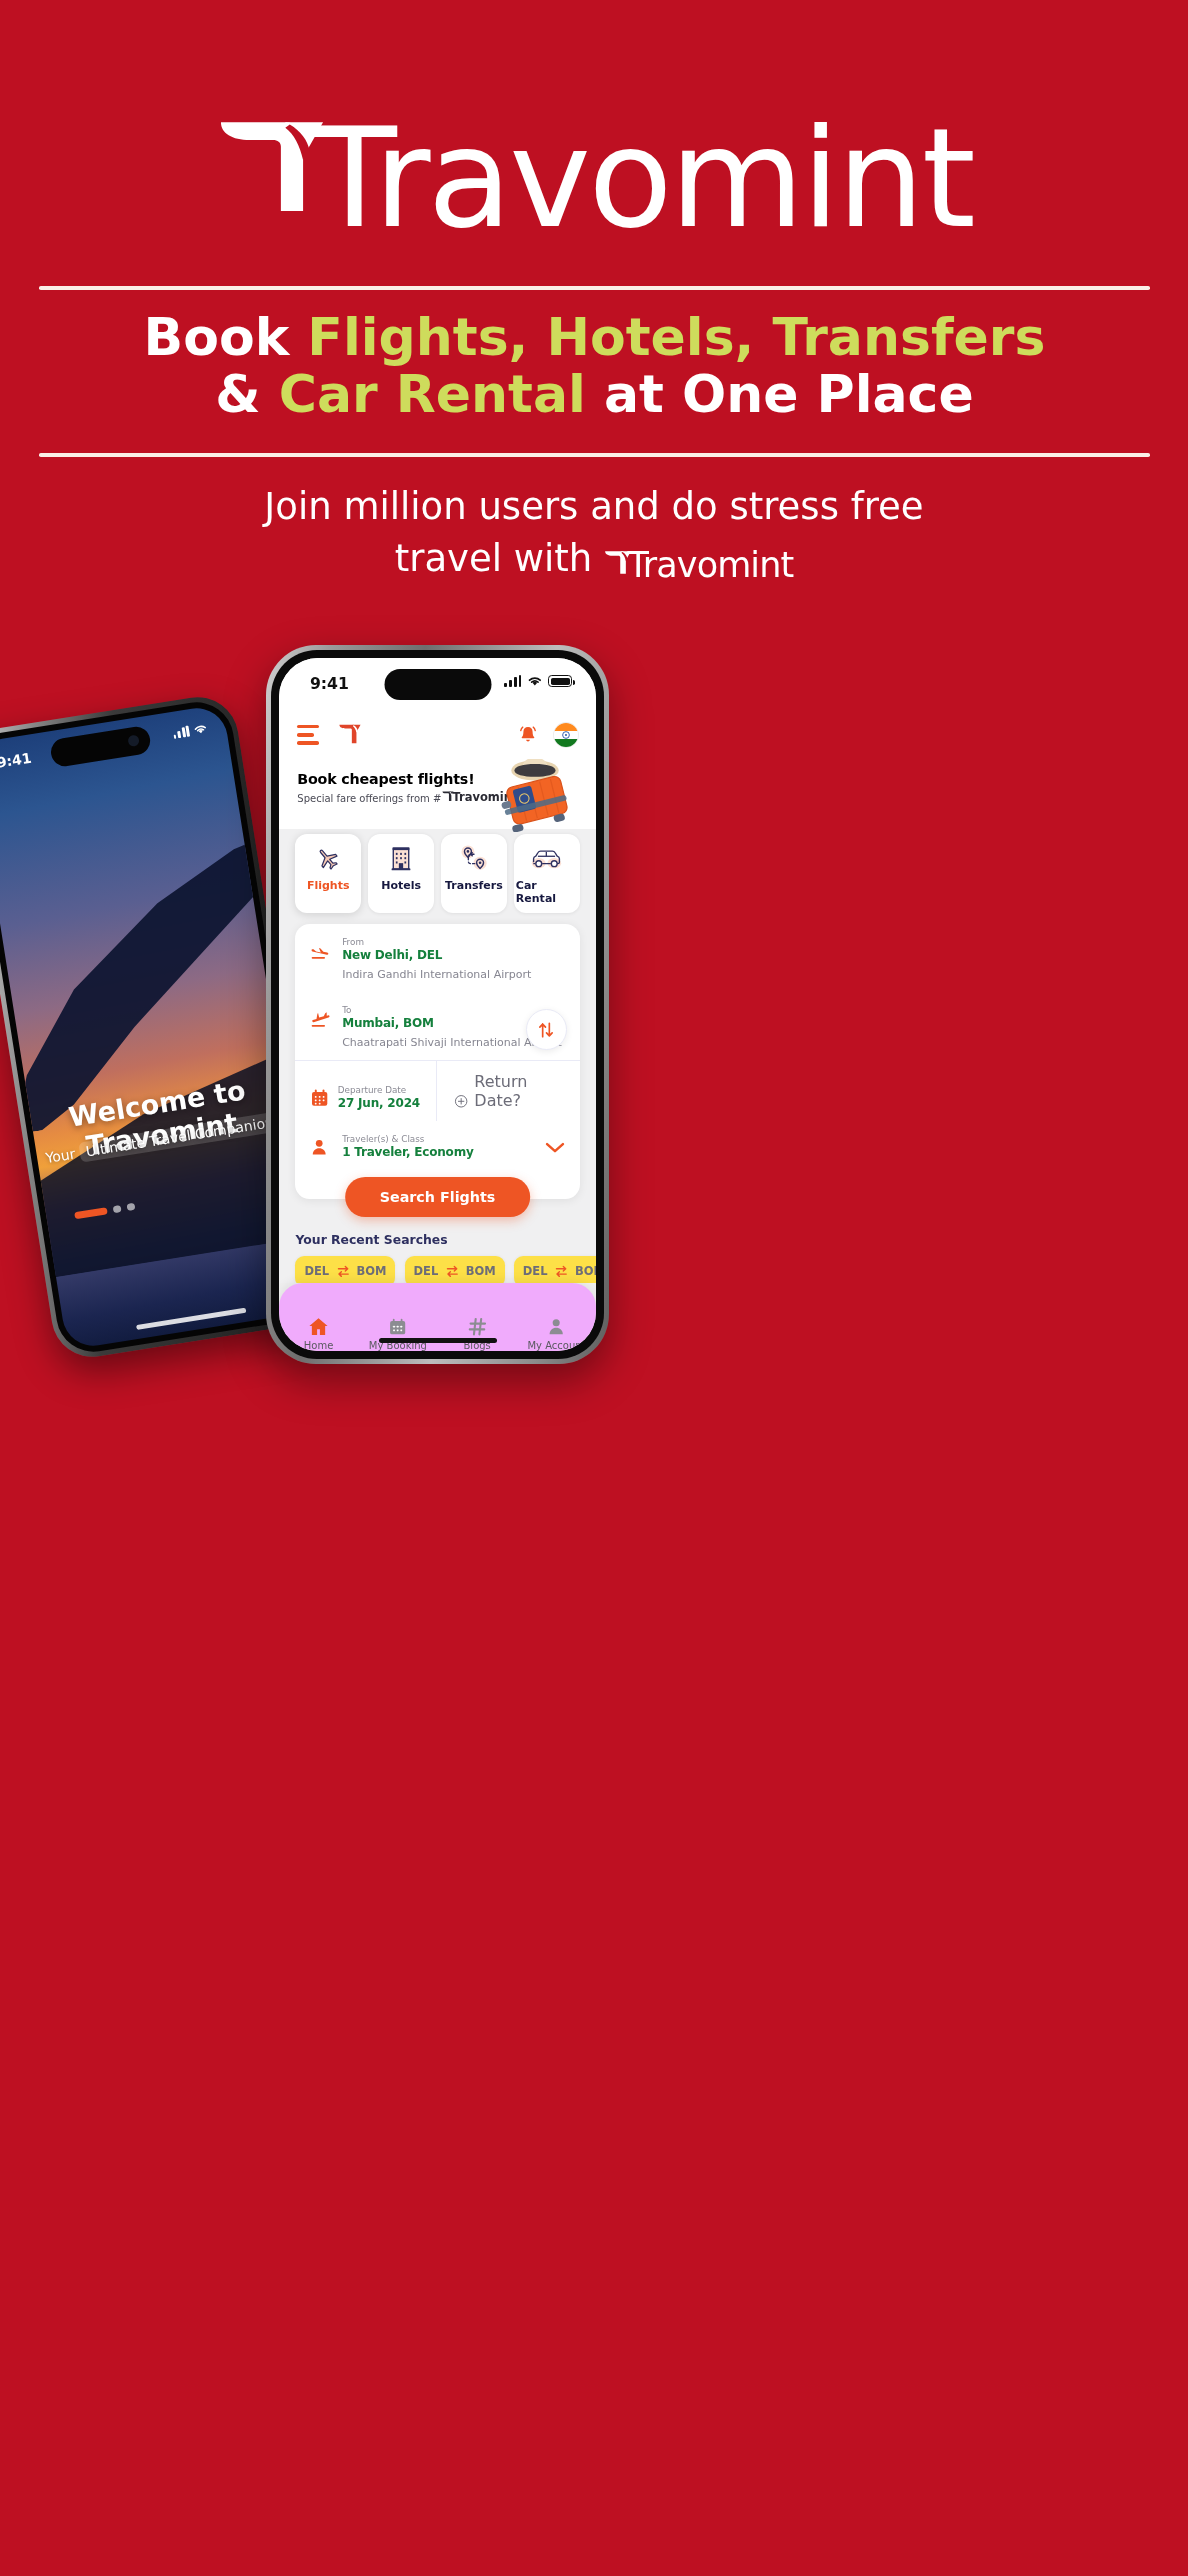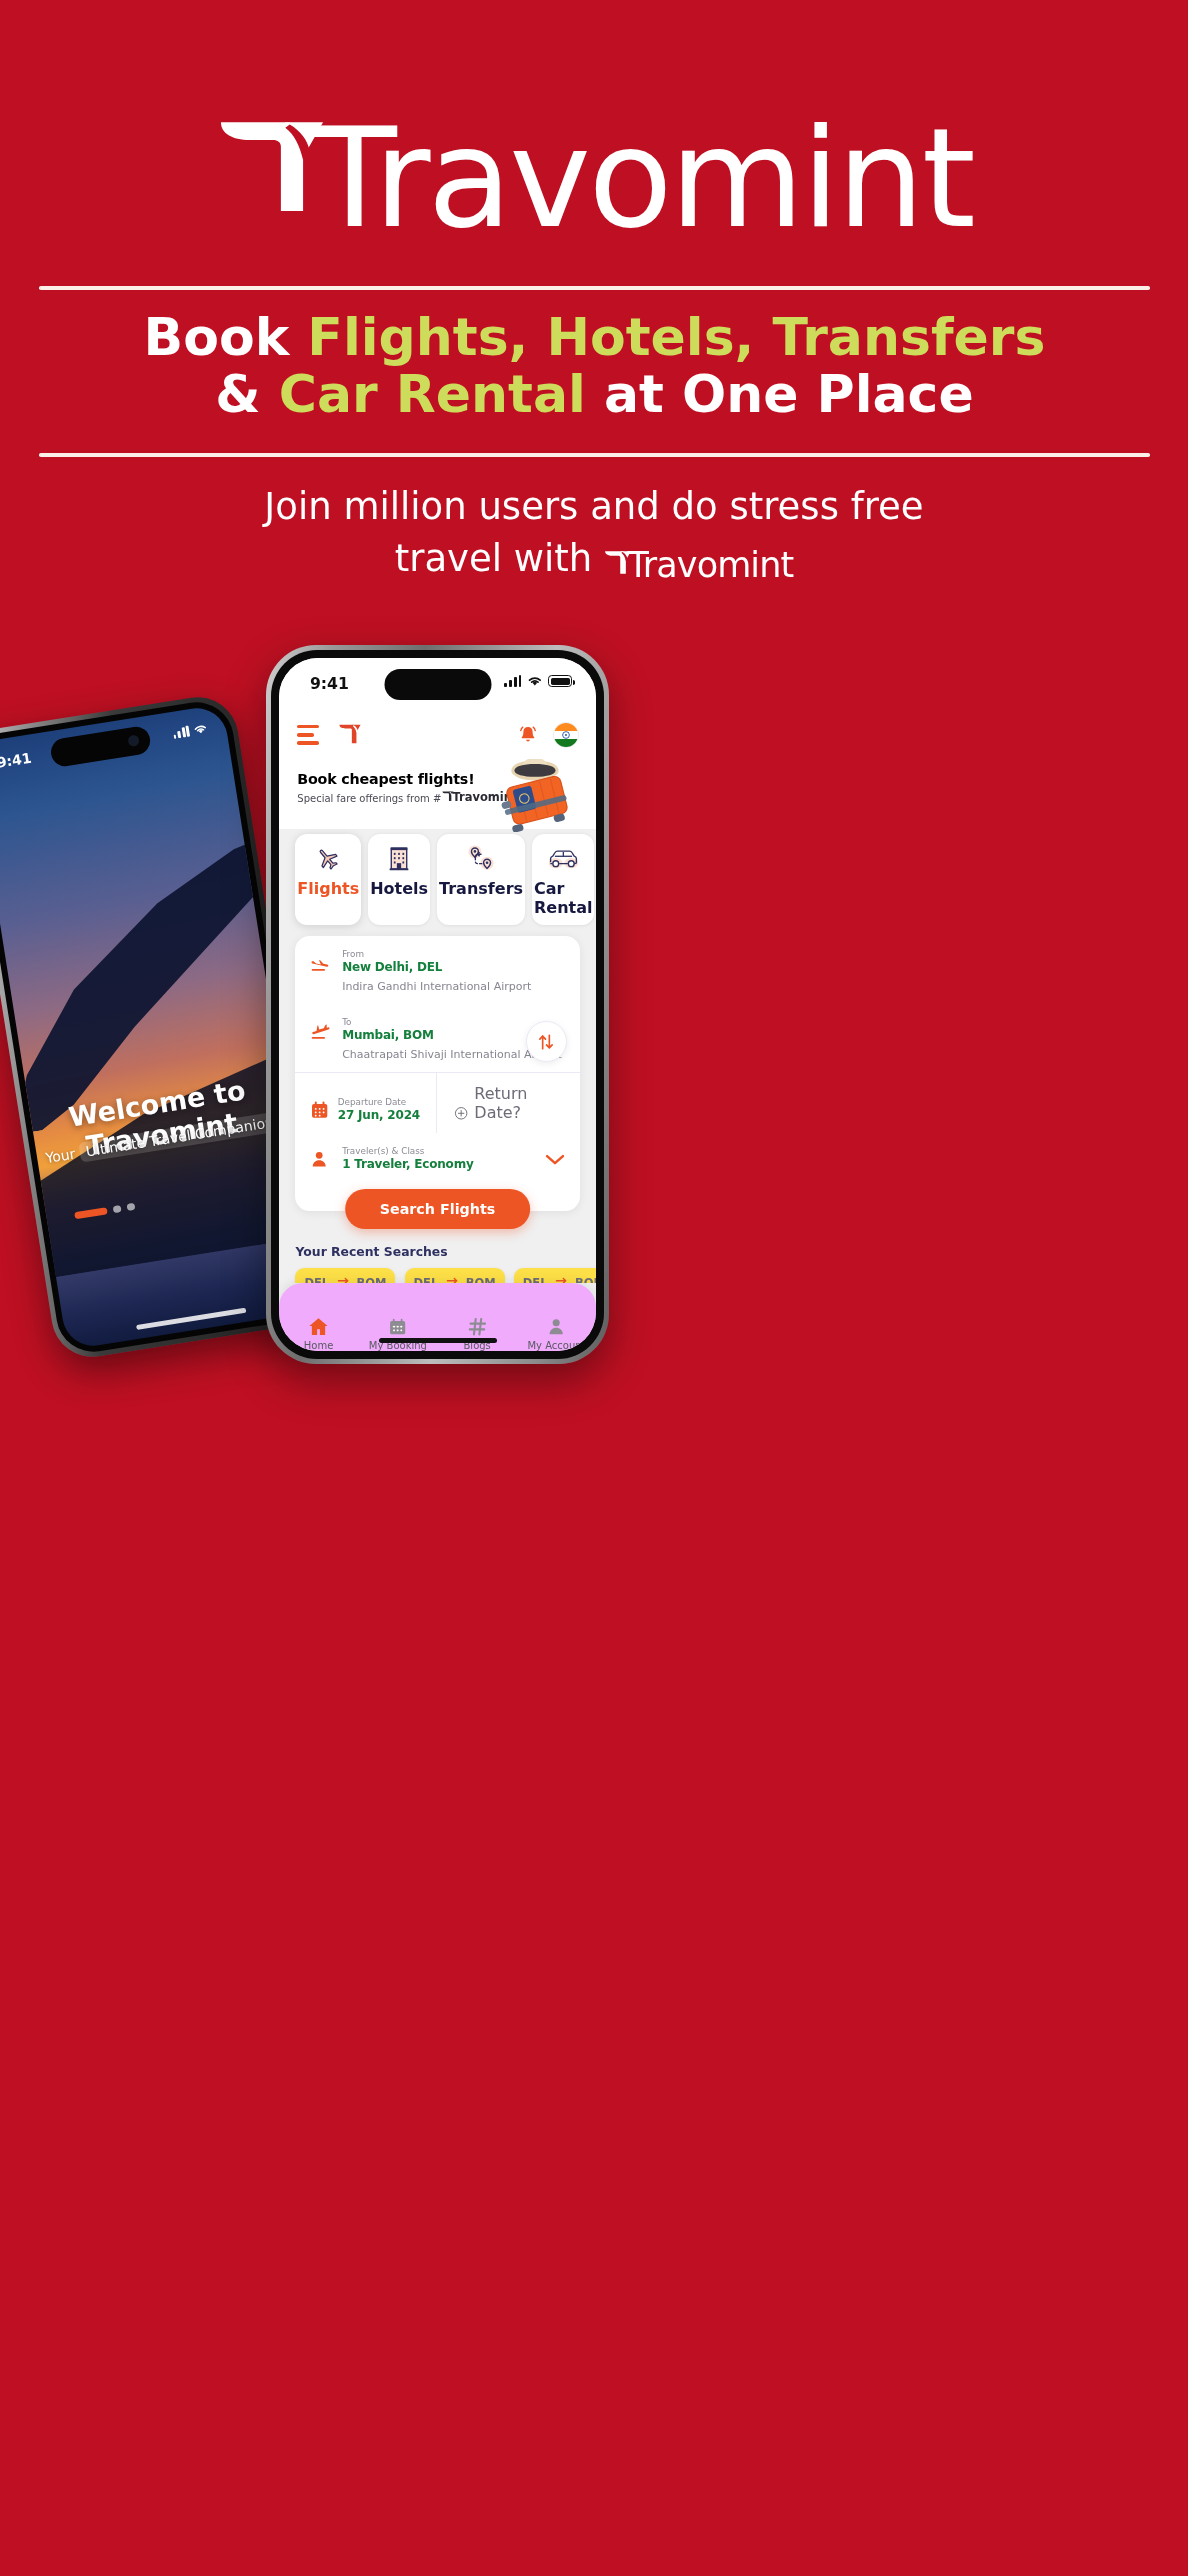--- a/index.html
+++ b/index.html
@@ -182,21 +182,21 @@
   .promo p .tm svg { width:12px; height:12px; margin-right:-1.8px; margin-bottom:2.8px; }
   .luggage { position:absolute; right:13px; top:-5.5px; width:96px; height:79px; }
 
   .tabs { display:flex; gap:7.4px; padding:5.5px 16.6px 0; background:#F0F0F1; }
   .tab {
     flex:1; background:#fff; border-radius:12px; padding:10px 1.8px 8.3px;
     display:flex; flex-direction:column; align-items:center; gap:6.4px;
     box-shadow:0 0.9px 3.7px rgba(0,0,0,.07); cursor:pointer;
   }
   .tab .ti { width:31px; height:28px; display:flex; align-items:center; justify-content:center; }
-  .tab span { font-size:16px; font-weight:700; color:#16183F;
+  .tab span { font-size:11px; font-weight:700; color:#16183F;
               font-family:"DejaVu Sans", sans-serif; }
   .tab.active span { color:#EE5524; }
   .tab.active { box-shadow:0 1.8px 8.3px rgba(0,0,0,.13); }
 
   .sform {
     margin:11px 16.6px 0; background:#fff; border-radius:14.7px;
     box-shadow:0 1.8px 9.2px rgba(0,0,0,.07); padding:0 0 28px; position:relative;
   }
   .frow { display:flex; align-items:flex-start; padding:13px 14.7px 11px; gap:10px; position:relative; }
   .frow .ic { width:22px; flex:none; padding-top:4.6px; }

